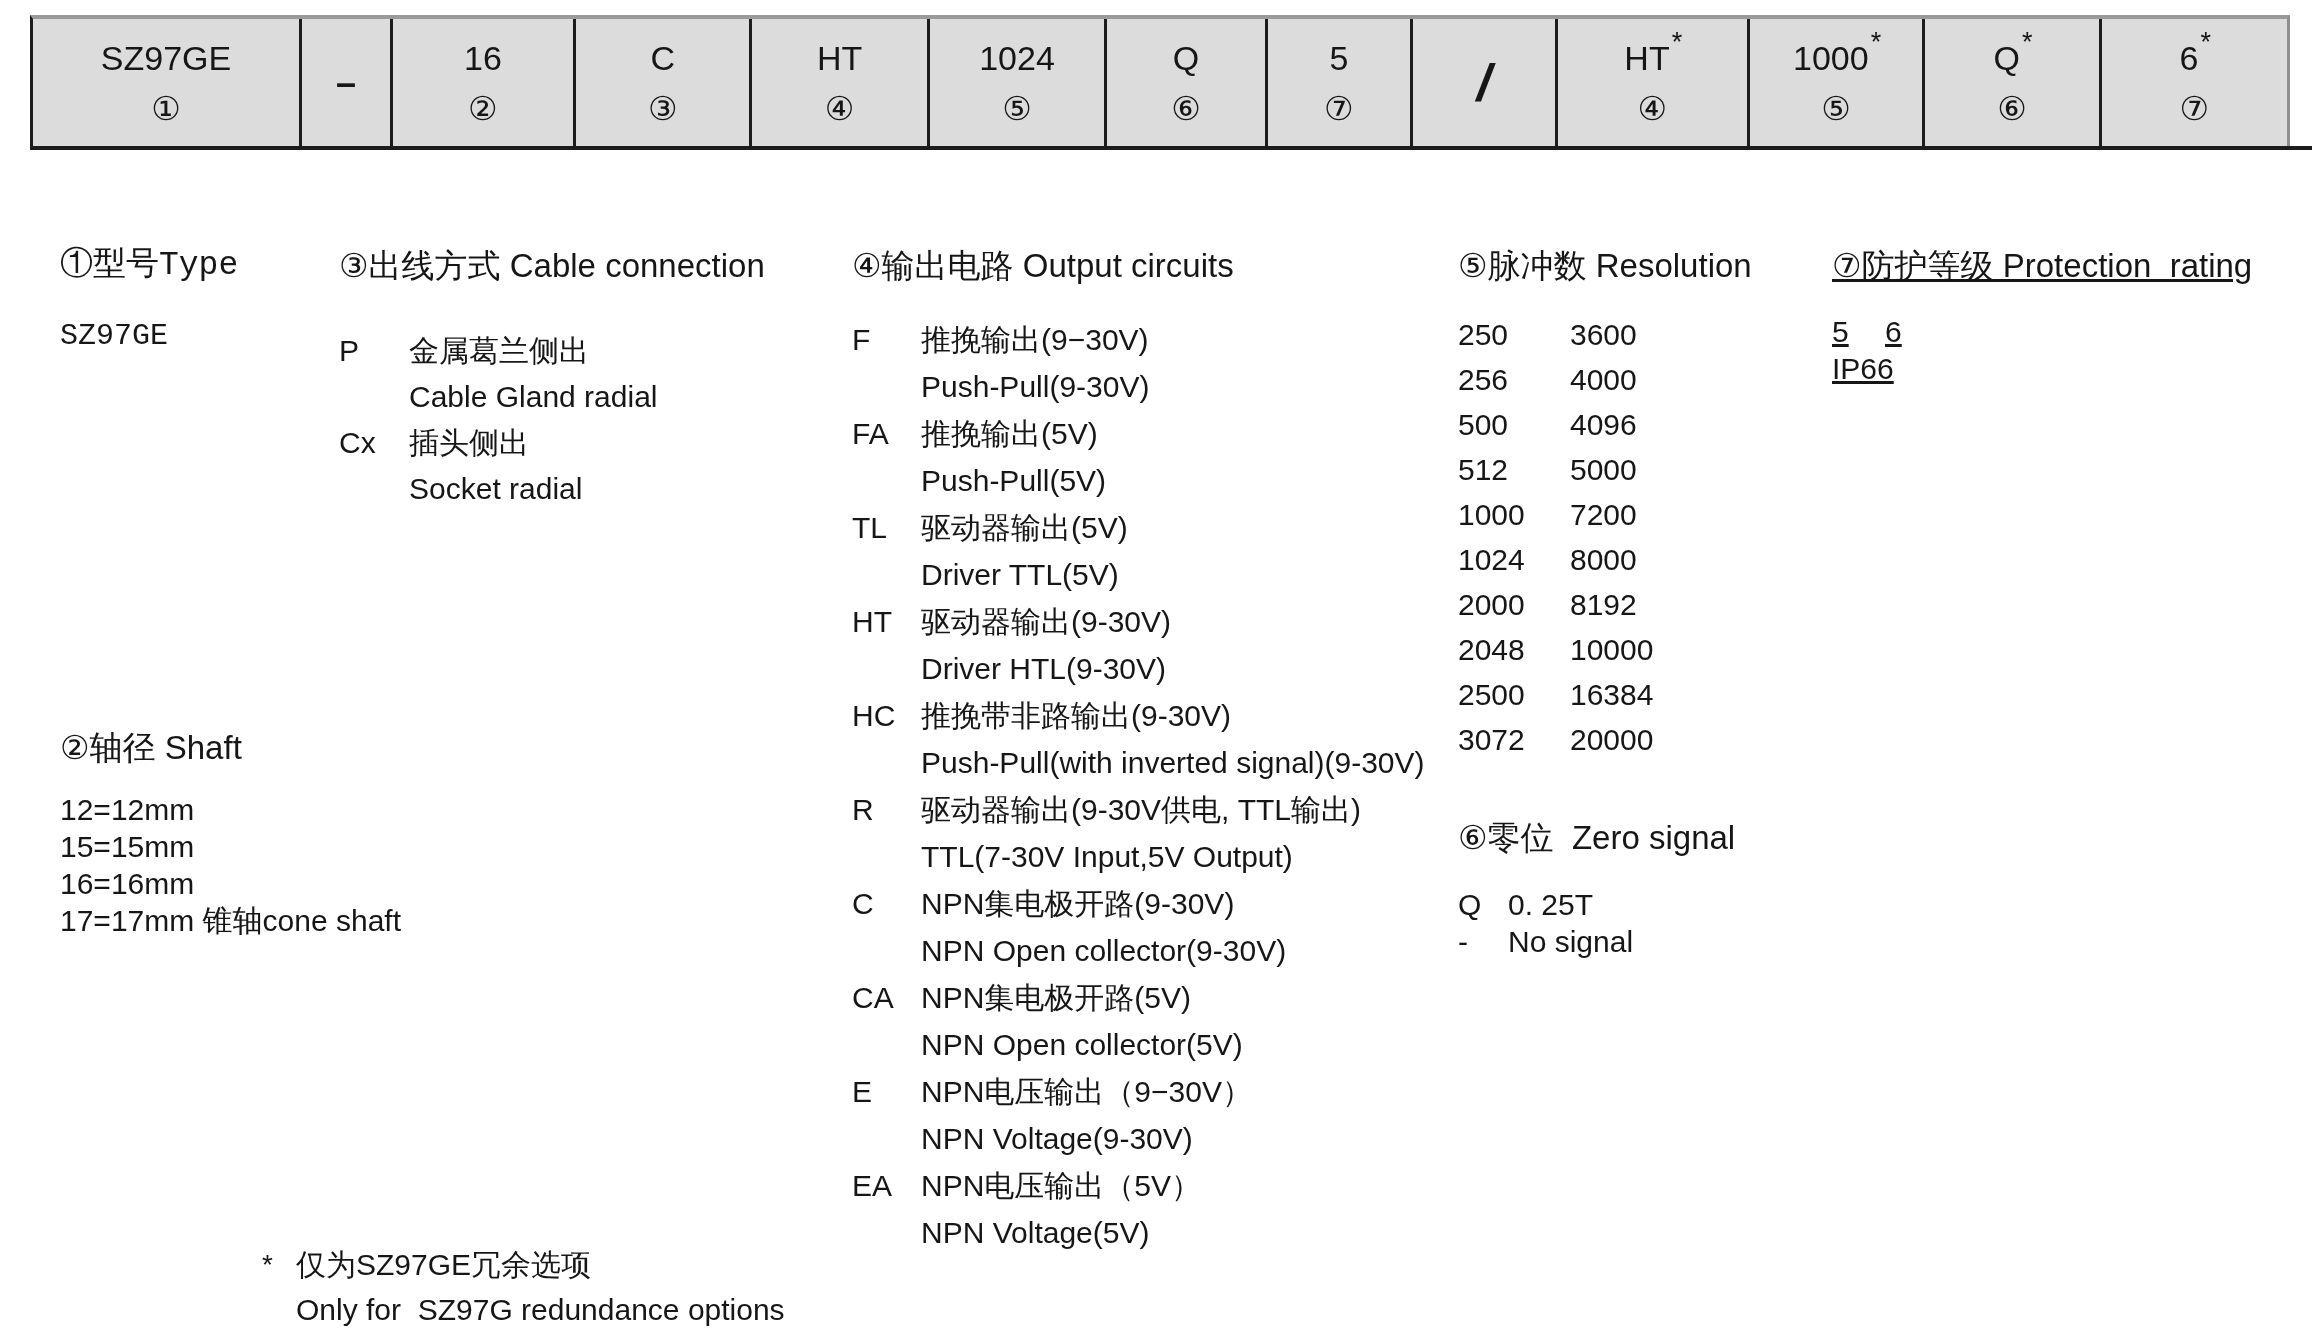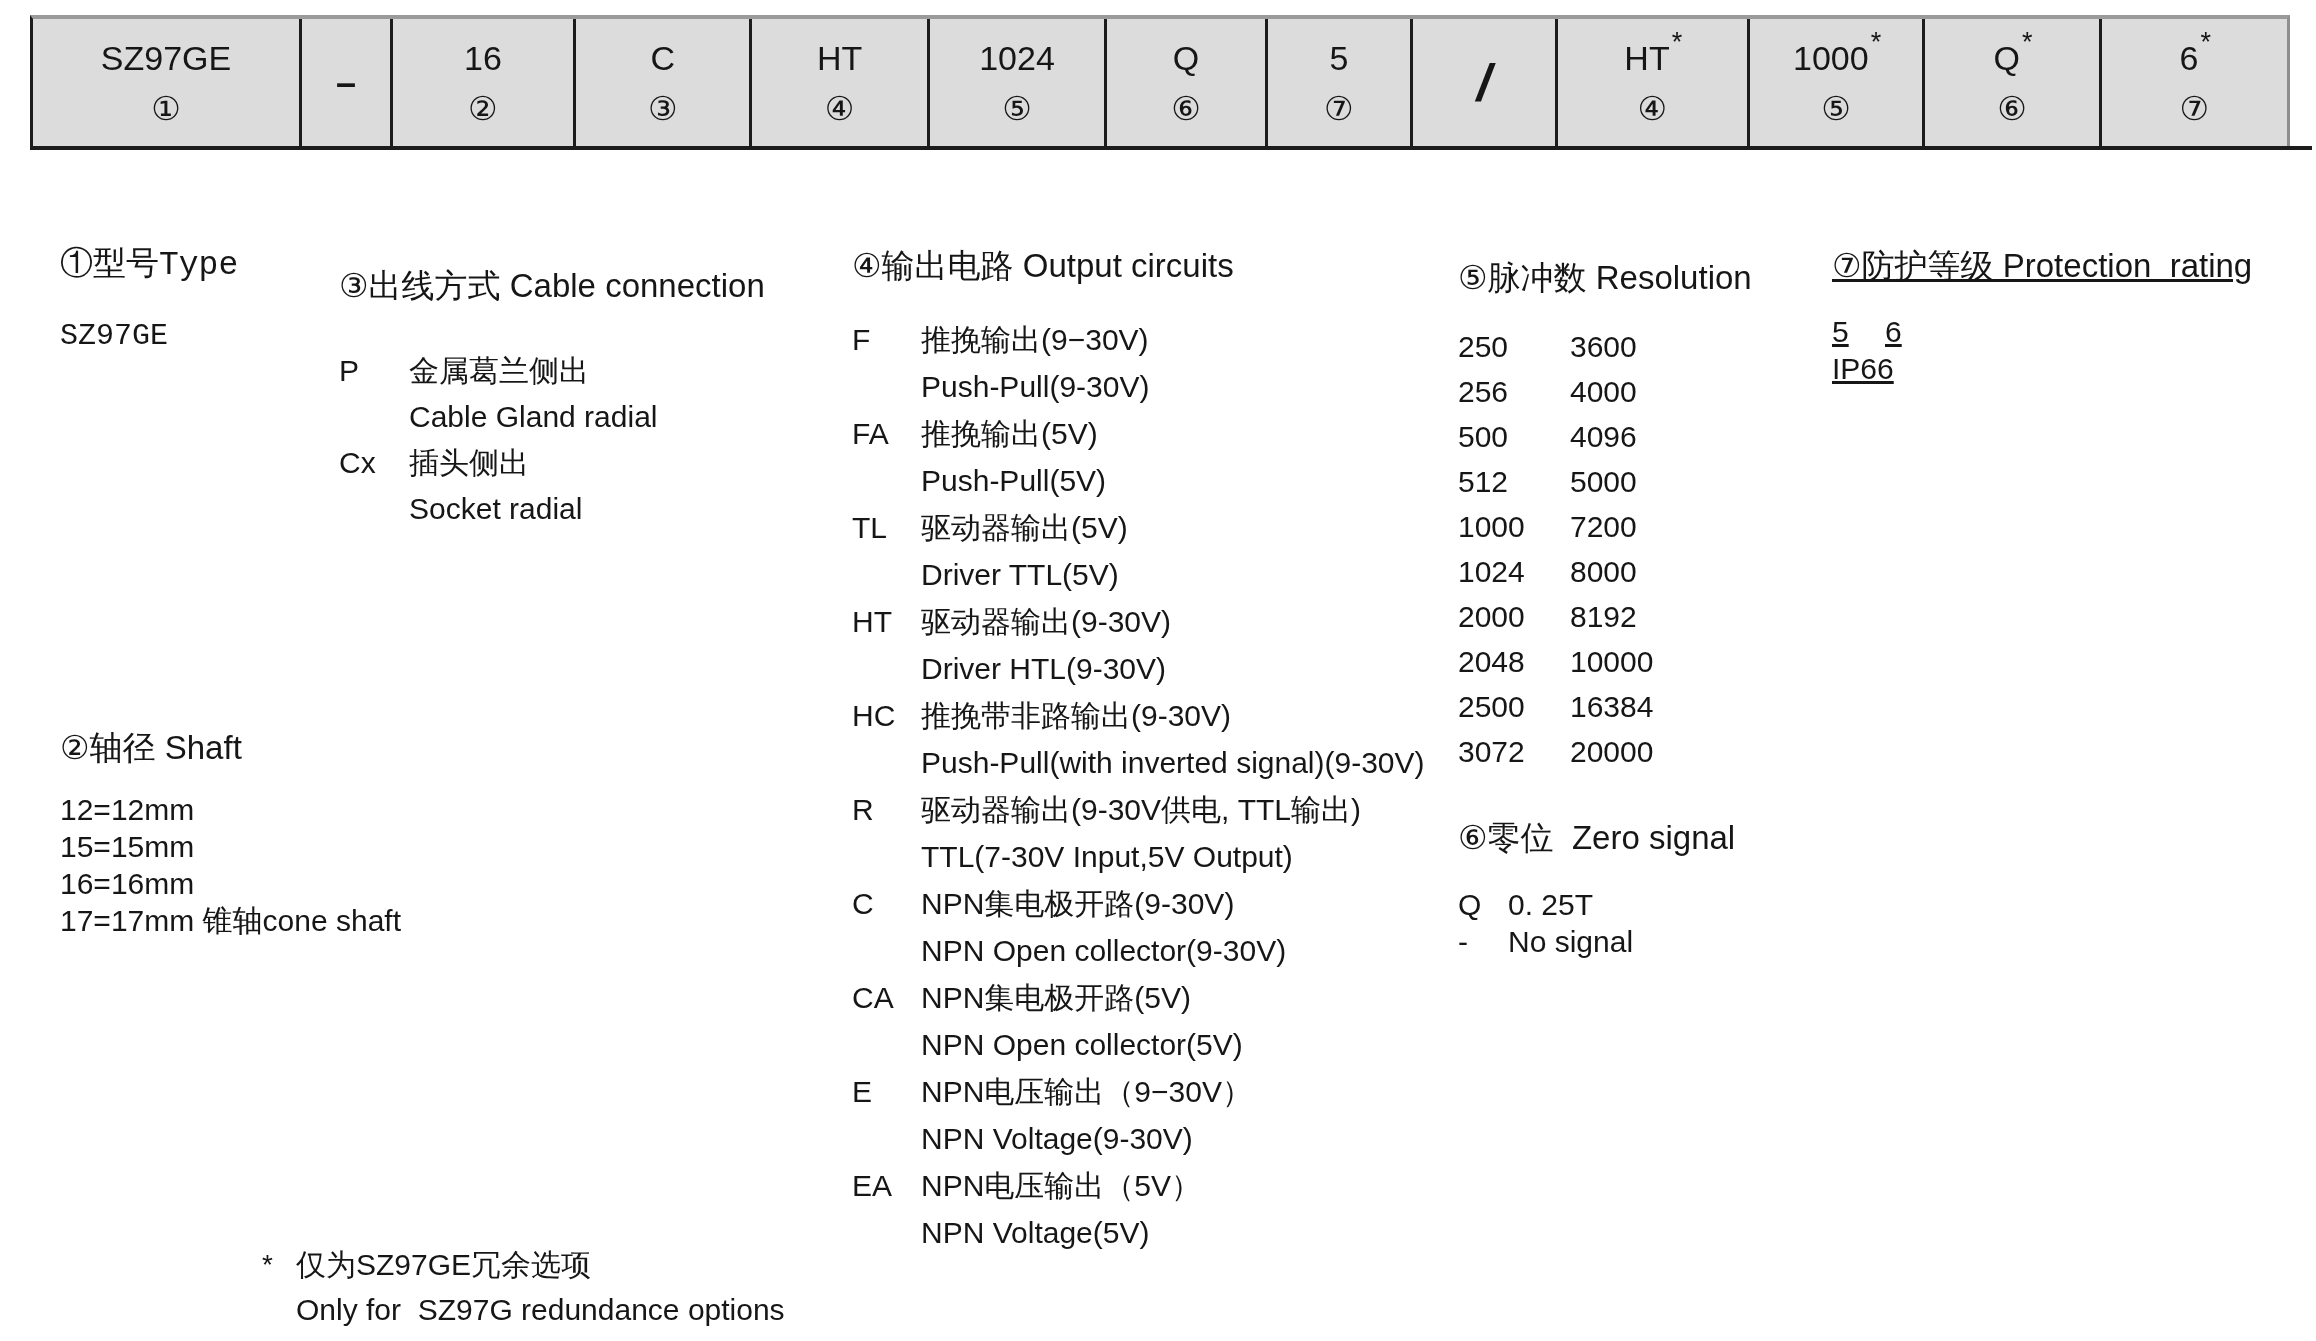--- a/index.html
+++ b/index.html
@@ -59,27 +59,27 @@
 
   .code-grid{display:grid;}
   .code-grid span{display:block;}
 
   #sec-type{left:60px;top:246px;font-family:Liberation Mono, monospace;}
   #sec-type .value{margin-top:30px;line-height:40px;}
 
   #sec-shaft{left:60px;top:728px;}
   #sec-shaft .plain-list{margin-top:23px;}
 
-  #sec-cable{left:339px;top:246px;margin-top:20px;}
+  #sec-cable{left:339px;top:246px;}
   #sec-cable .code-grid{margin-top:42px;grid-template-columns:70px auto;line-height:46px;}
 
   #sec-output{left:852px;top:246px;}
   #sec-output .code-grid{margin-top:30px;grid-template-columns:69px auto;line-height:47px;}
 
-  #sec-resolution{left:1458px;top:246px;margin-top:12px;}
+  #sec-resolution{left:1458px;top:246px;}
   #sec-resolution .code-grid{margin-top:26px;grid-template-columns:112px auto;line-height:45px;}
 
   #sec-zero{left:1458px;top:818px;}
   #sec-zero .code-grid{margin-top:28px;grid-template-columns:50px auto;line-height:37px;}
 
   #sec-protection{left:1832px;top:246px;text-decoration:underline;}
   #sec-protection .code-grid{margin-top:27px;grid-template-columns:53px auto;line-height:37px;}
 
   #footnote{left:262px;top:1242px;}
   #footnote .code-grid{grid-template-columns:34px auto;line-height:45px;}

